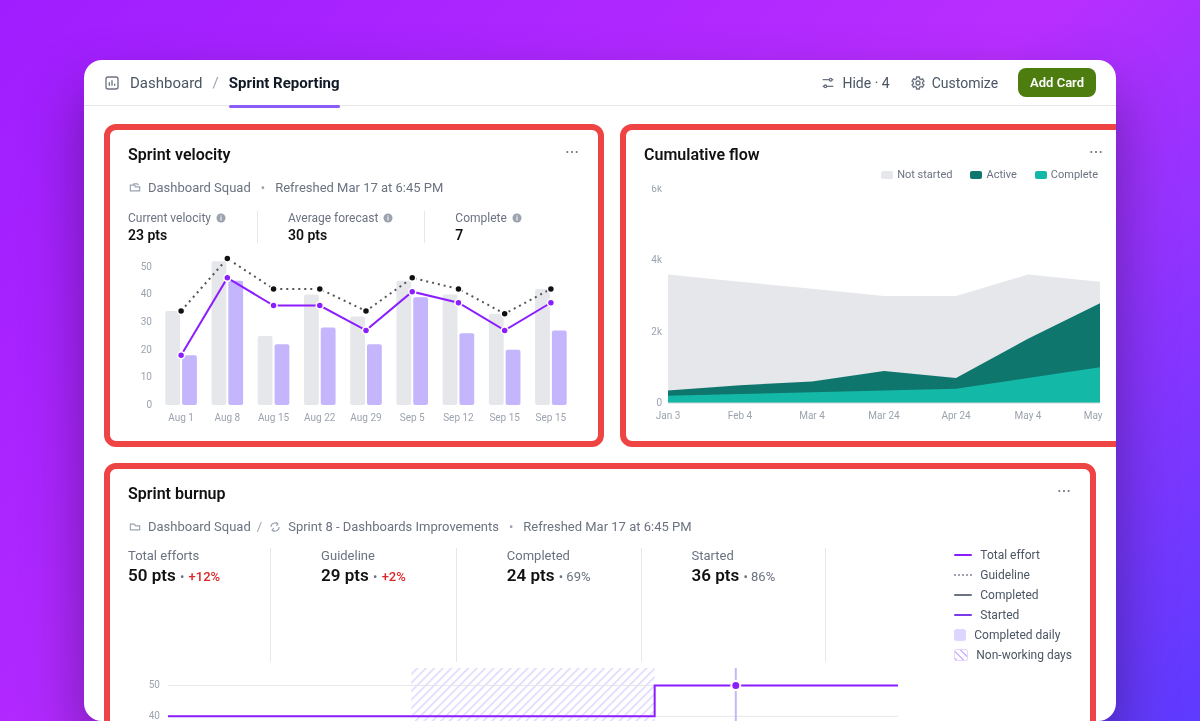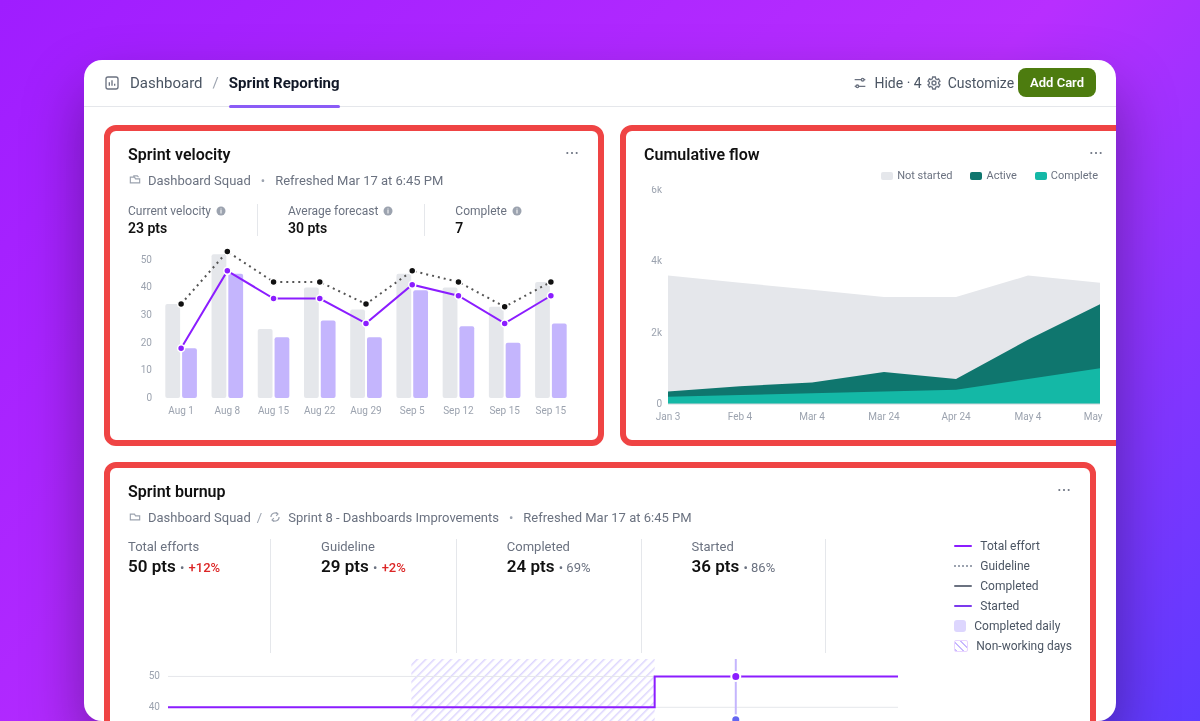--- a/index.html
+++ b/index.html
@@ -11,38 +11,38 @@
   .window {
     margin: 60px 84px 0;
     width: 1032px; height: 661px;
     background: #fff;
     border-radius: 18px;
     box-shadow: 0 30px 60px rgba(0,0,0,.35);
     overflow: hidden;
     display: flex; flex-direction: column;
   }
   .topbar {
-    height: 52px; padding: 0 20px; display: flex; align-items: center; gap: 4px;
+    height: 52px; padding: 0 20px; display: flex; align-items: center; gap: 20px;
     border-bottom: 1px solid #E5E7EB;
   }
   .crumb { display: flex; align-items: center; gap: 10px; color: #4B5563; font-size: 15px; }
   .crumb .sep { color: #9CA3AF; }
   .crumb .active { color: #111827; font-weight: 700; position: relative; padding-bottom: 14px; margin-bottom: -14px; }
   .crumb .active::after { content: ""; position: absolute; left: 0; right: 0; bottom: -2px; height: 3px; background: #8B5CF6; border-radius: 2px; }
   .topbar .spacer { flex: 1; }
   .top-btn { display: flex; align-items: center; gap: 6px; color: #4B5563; font-size: 14px; cursor: pointer; }
   .add-card-btn { background: #4d7c0f; color: #fff; font-size: 13px; font-weight: 600; padding: 7px 12px; border-radius: 8px; cursor: pointer; }
   .icon { width: 16px; height: 16px; flex: 0 0 auto; }
   .content { padding: 18px 20px 0; display: flex; flex-direction: column; gap: 16px; overflow: hidden; }
   .row { display: flex; gap: 16px; }
   .card { flex: 1; border: 6px solid #ef4444; border-radius: 12px; padding: 14px 18px 10px; display: flex; flex-direction: column; }
   .card-head { display: flex; align-items: center; }
   .card-title { font-size: 16px; font-weight: 600; color: #111; }
   .card-head .more { margin-left: auto; color: #6B7280; cursor: pointer; }
-  .card-sub { margin-top: 8px; display: flex; align-items: center; gap: 6px; font-size: 13px; color: #6B7280; }
+  .card-sub { margin-top: 16px; display: flex; align-items: flex-end; gap: 6px; font-size: 13px; color: #6B7280; }
   .card-sub .dot::before { content: "•"; margin: 0 4px; color: #9CA3AF; }
   .stats { display: flex; gap: 0; margin-top: 16px; justify-content: space-between; }
   .stat { flex: 0 0 auto; padding-right: 30px; margin-right: 30px; border-right: 1px solid #E5E7EB; }
   .stat:last-child { border-right: none; }
   .stat .label { font-size: 12px; color: #6B7280; display: flex; align-items: center; gap: 4px; }
   .stat .val { font-size: 14px; font-weight: 600; color: #111; margin-top: 2px; }
   .info-ico { width: 12px; height: 12px; color: #9CA3AF; }
   .chart-wrap { position: relative; margin-top: 4px; }
   .axis-label { font-size: 10px; fill: #9CA3AF; }
   .tick { stroke: #E5E7EB; stroke-width: 1; }

